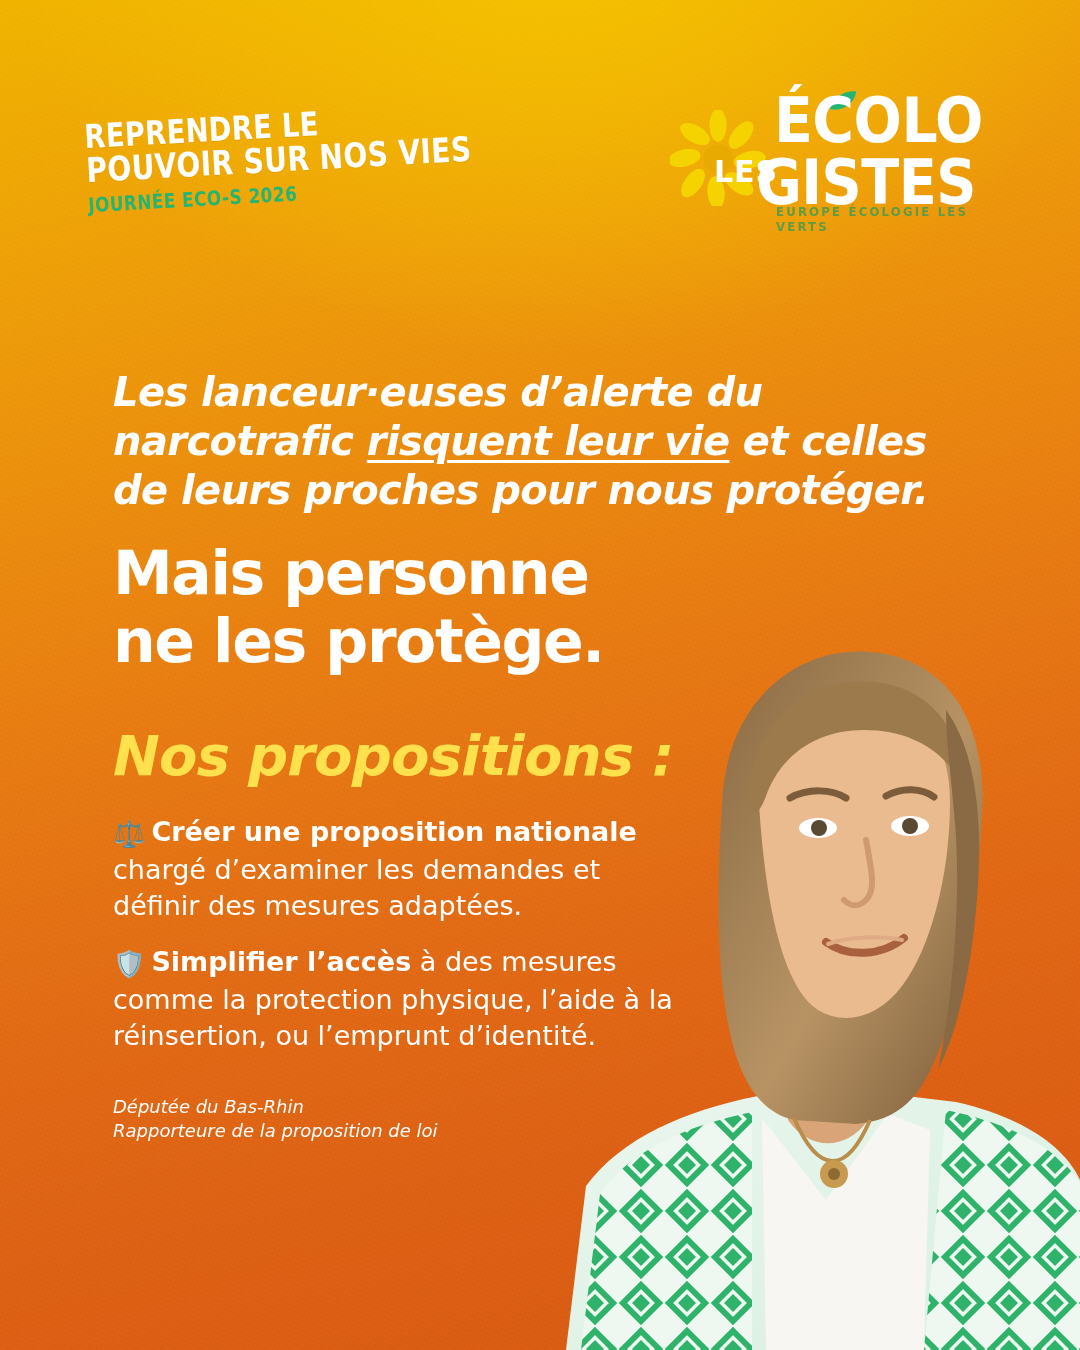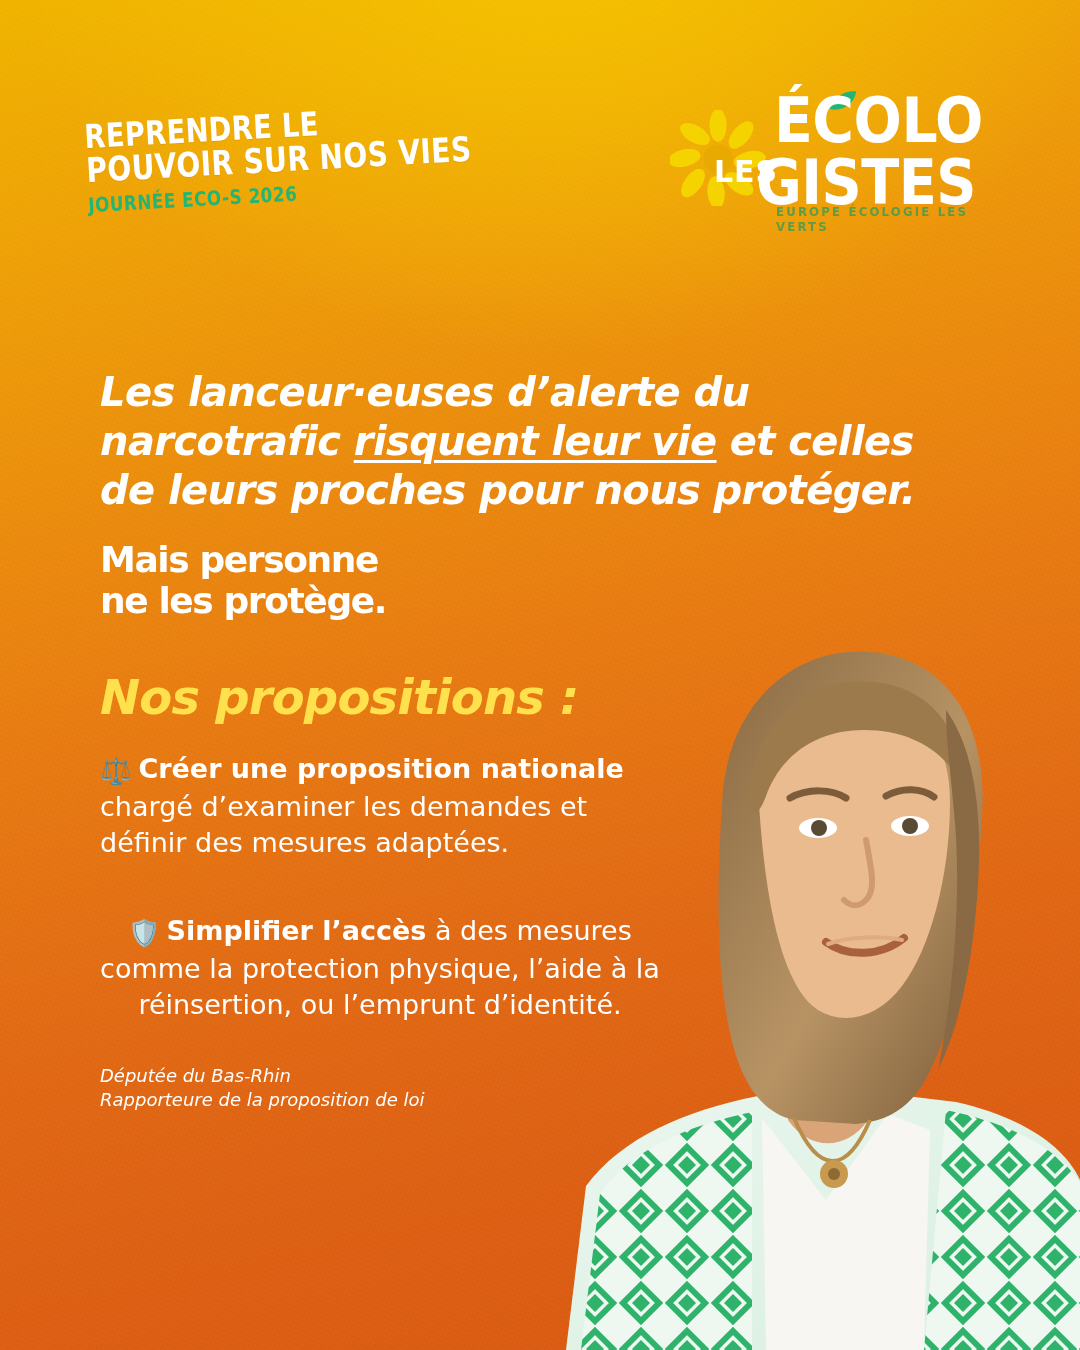--- a/index.html
+++ b/index.html
@@ -142,21 +142,21 @@
     right: -6px;
     bottom: 0;
     width: 560px;
     height: 760px;
     z-index: 3;
   }
 
   
   .content {
     position: absolute;
-    left: 100px;
+    left: 113px;
     top: 368px;
     width: 880px;
     z-index: 5;
   }
   .headline {
     font-family: "DejaVu Sans", "Liberation Sans", sans-serif;
     font-style: italic;
     font-weight: 700;
     color: #ffffff;
     font-size: 40px;
@@ -167,51 +167,51 @@
   .headline .u {
     text-decoration: underline;
     text-decoration-thickness: 3px;
     text-underline-offset: 5px;
   }
   .headline-strong {
     margin-top: 26px;
     font-family: "DejaVu Sans", "Liberation Sans", sans-serif;
     font-weight: 700;
     color: #ffffff;
-    font-size: 36px;
+    font-size: 60px;
     line-height: 1.12;
     letter-spacing: -1.4px;
   }
   .proposals-title {
     margin-top: 48px;
     font-family: "DejaVu Sans", "Liberation Sans", sans-serif;
     font-style: italic;
     font-weight: 700;
-    font-size: 48px;
+    font-size: 56px;
     color: #ffe14d;
     letter-spacing: -0.8px;
   }
   .prop {
     margin-top: 26px;
     max-width: 560px;
     font-family: "DejaVu Sans", "Liberation Sans", sans-serif;
     font-size: 27px;
     line-height: 1.34;
     color: #ffffff;
   }
   .prop .ico {
     font-size: 26px;
     margin-right: 6px;
     vertical-align: -2px;
   }
   .prop b {
     font-weight: 700;
     color: #ffffff;
   }
-  .prop-2 { margin-top: 52px; text-align: center; }
+  .prop-2 { margin-top: 20px; }
 
   .signature {
     margin-top: 42px;
     font-family: "DejaVu Sans", "Liberation Sans", sans-serif;
     color: #ffffff;
   }
   .sig-name {
     font-weight: 700;
     font-style: italic;
     font-size: 23px;

